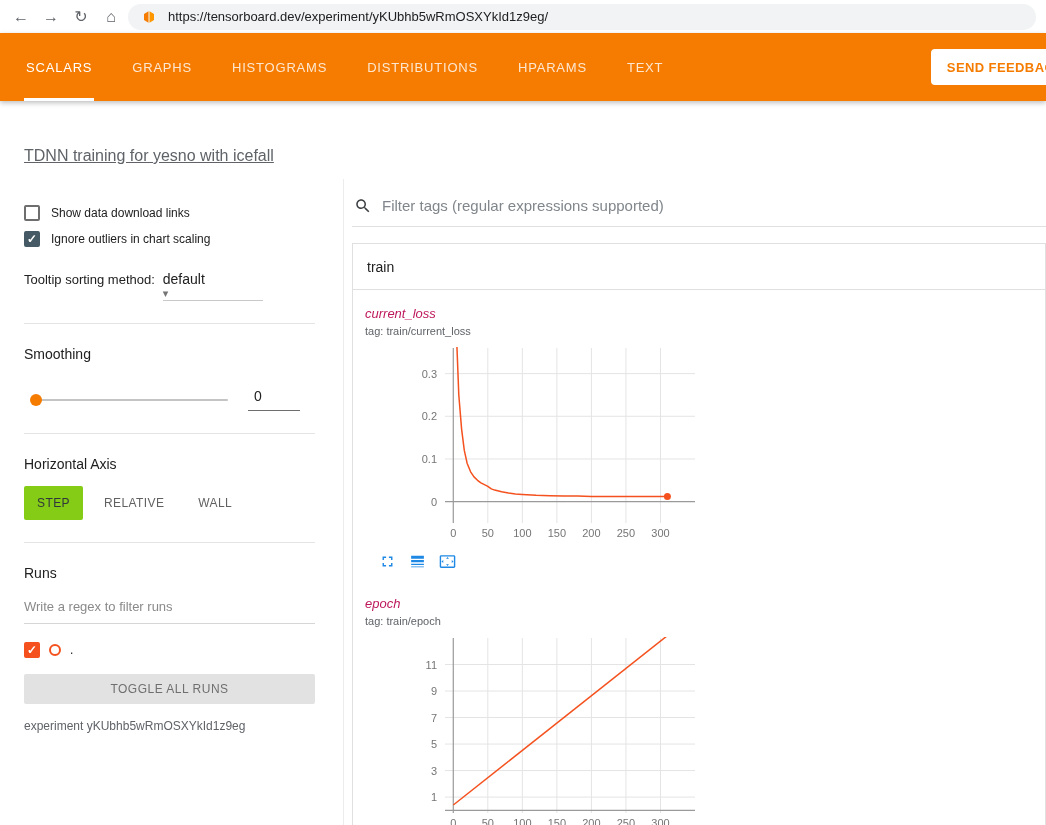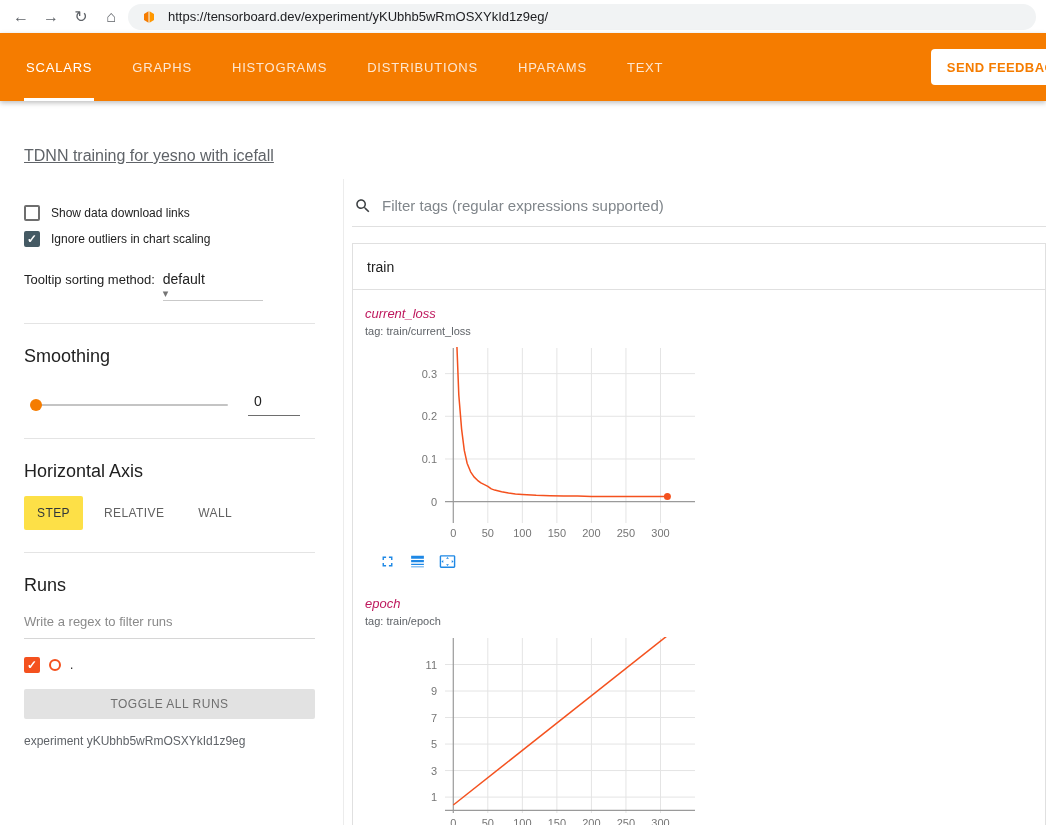--- a/index.html
+++ b/index.html
@@ -36,30 +36,30 @@
   .checkbox.checked { background:#455a64; border-color:#455a64; }
   .checkbox.checked::after { content:"✓"; color:#fff; font-size:12px; font-weight:bold; line-height:1; }
   .checkbox.run-cb { background:#f4511e; border-color:#f4511e; }
   .checkbox.run-cb::after { content:"✓"; color:#fff; font-size:12px; font-weight:bold; line-height:1; }
 
   .tooltip-row { display:flex; align-items:baseline; gap:8px; margin-top:24px; font-size:13px; }
   .select { display:inline-flex; align-items:baseline; justify-content:center; width:100px; border-bottom:1px solid #c9c9c9; font-size:14px; color:#212121; cursor:pointer;flex-direction:column; }
   .caret { color:#757575; font-size:11px; }
 
   .divider { height:1px; background:#e4e4e4; margin:22px 0; }
-  .section-label { font-size:18px; color:#212121; }
+  .section-label { font-size:14px; color:#212121; }
 
   .slider-row { display:flex; align-items:center; gap:20px; margin-top:26px; padding-left:8px; }
   .slider { position:relative; width:196px; height:2px; background:#c4c4c4; border-radius:1px; cursor:pointer; }
   .thumb { position:absolute; left:-2px; top:-5px; width:12px; height:12px; border-radius:50%; background:#f57c00; }
   .smooth-val { width:52px; font-size:14px; color:#212121; border-bottom:1px solid #6e6e6e; padding:0 0 6px 6px; cursor:text; }
 
   .axis-buttons { display:flex; gap:8px; margin-top:14px; }
   .axis-btn { border:none; background:transparent; font-family:inherit; font-size:12px; letter-spacing:0.4px; color:#616161; padding:10px 13px; border-radius:2px; cursor:pointer; }
-  .axis-btn.selected { background:#fde047; color:#30363b; }
+  .axis-btn.selected { background:#84cc16; color:#30363b; }
 
   .runs-filter { display:block; width:100%; margin-top:16px; border:none; outline:none; border-bottom:1px solid #d6d6d6; font-family:inherit; font-size:13px; color:#212121; padding:2px 0 9px 0; background:transparent; }
   .runs-filter::placeholder { color:#8a8a8a; }
   .run-row { display:flex; align-items:center; gap:9px; margin-top:18px; cursor:pointer; }
   .run-swatch { width:12px; height:12px; flex:none; border:2px solid #f4511e; border-radius:50%; }
   .run-name { font-size:12px; color:#212121; }
   .toggle-all { display:block; width:100%; margin-top:16px; height:30px; border:none; border-radius:2px; background:#e2e2e2; color:#6f6f6f; font-family:inherit; font-size:12px; letter-spacing:0.5px; cursor:pointer; }
   .exp-note { margin-top:15px; font-size:12px; color:#5f6368; }
 
   

